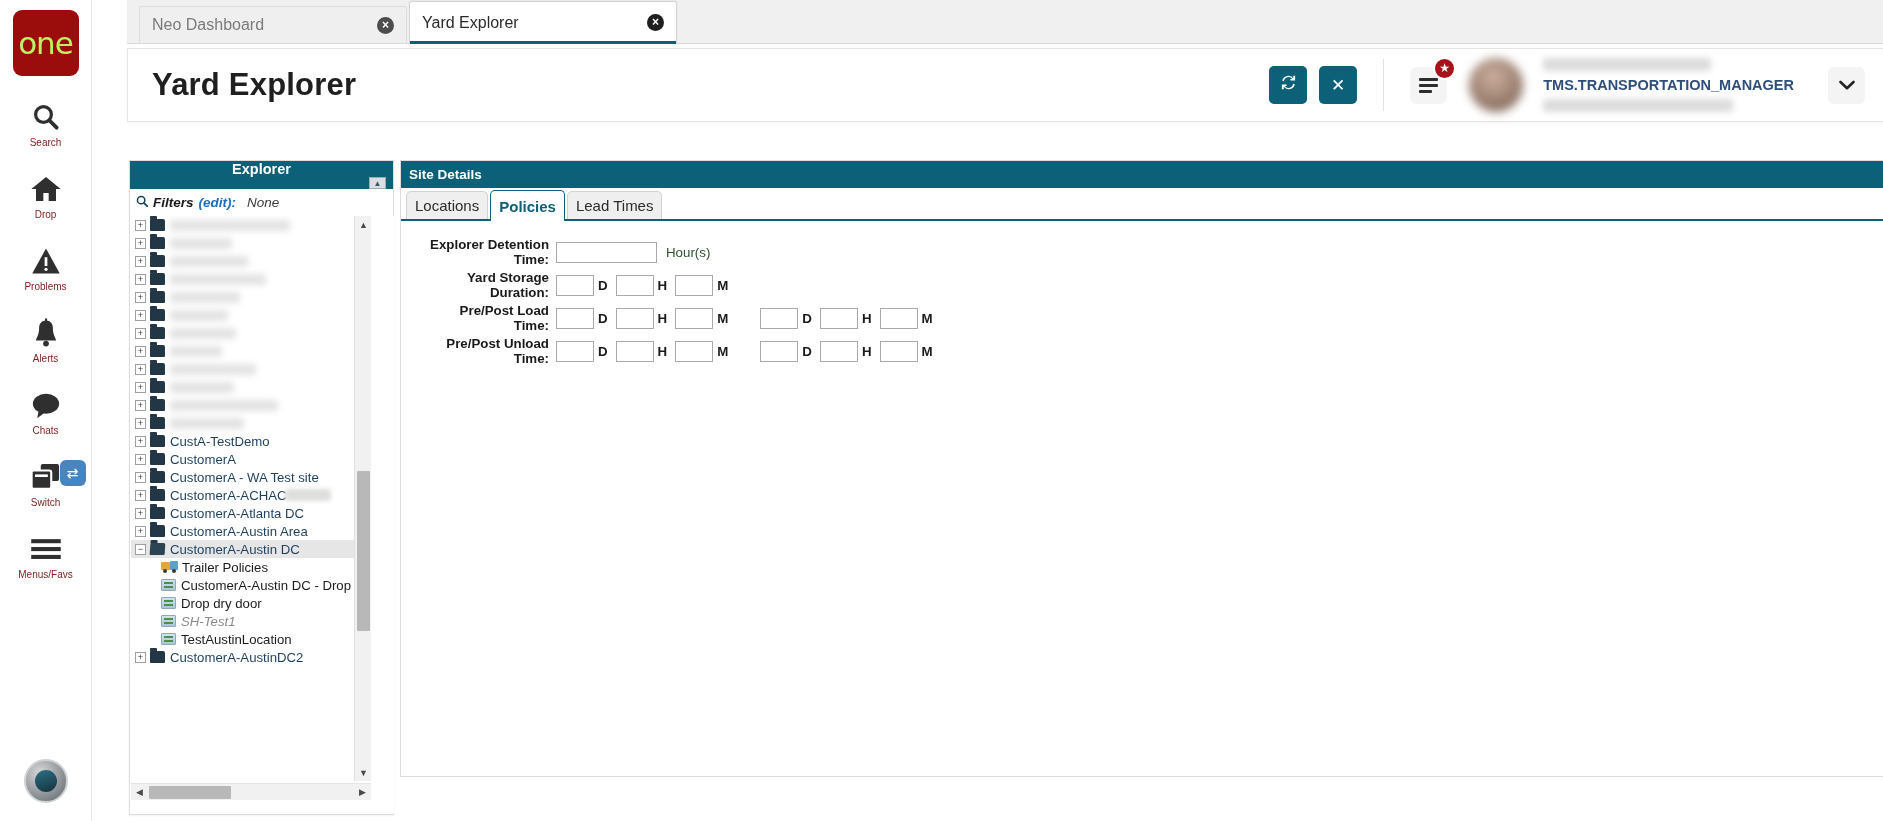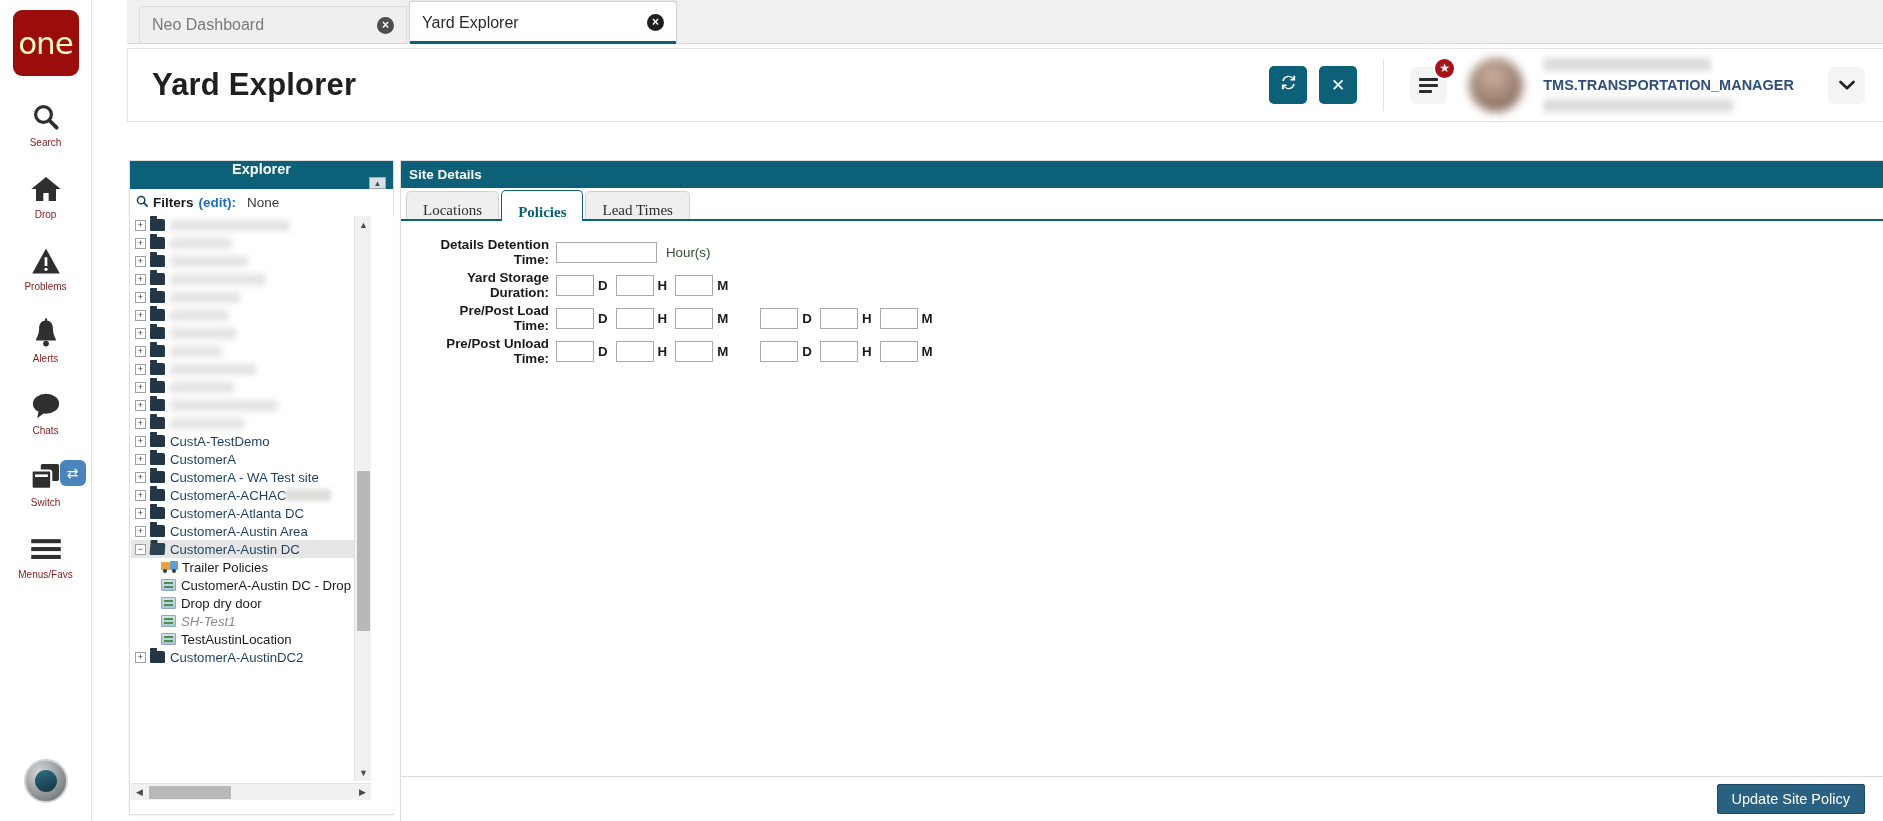--- a/index.html
+++ b/index.html
@@ -13,21 +13,21 @@
   #app { position: relative; width: 1883px; height: 821px; background: #ffffff; }
 
   
   .rail {
     position: absolute; left: 0; top: 0; width: 92px; height: 821px;
     background: #ffffff; border-right: 1px solid #e8e8e8;
     display: flex; flex-direction: column; align-items: center;
   }
   .logo {
     width: 66px; height: 66px; margin-top: 10px; border-radius: 9px;
-    background: #9b0d0d; color: #fef9c3;
+    background: #9b0d0d; color: #bef264;
     display: flex; align-items: center; justify-content: center;
     font-size: 31px; font-weight: 400; letter-spacing: -1px;
     font-family: "DejaVu Sans", sans-serif;
   }
   .rail-item {
     width: 92px; margin-top: 24px;
     display: flex; flex-direction: column; align-items: center;
     color: #3b3b3b; cursor: pointer; position: relative;
   }
   .rail-item .ic { height: 34px; display: flex; align-items: center; justify-content: center; }
@@ -128,21 +128,21 @@
     height: 28px; background: #0c6077; color: #fff;
     display: flex; align-items: center; padding: 0 7px;
     font-size: 14.5px; font-weight: bold; flex-direction: column;
   }
   .exp-collapse {
     margin-left: auto; width: 17px; height: 17px; background: #d9dfe2; border: 1px solid #9dadb4;
     display: flex; align-items: center; justify-content: center; font-size: 8px; color: #3d5763; cursor: pointer;
   }
   .exp-filters {
     height: 26px; display: flex; align-items: center; padding: 0 6px; gap: 5px;
-    font-size: 13.5px; font-weight: bold; color: #1a1a1a; background: #fff;
+    font-size: 13.5px; font-weight: bold; color: #1a1a1a; background: #fff; font-style: italic;
   }
   .exp-filters .lnk { color: #1e6fb8; font-weight: bold; }
   .exp-filters .none { font-weight: normal; color: #3a3a3a; margin-left: 6px; }
   .magn { font-size: 13px; color: #17435a; }
 
   .tree-wrap {
     position: absolute; left: 1px; top: 55px; width: 263px; bottom: 1px;
     background: #fff; overflow: hidden;
   }
   .tree {
@@ -217,23 +217,23 @@
   }
   .det-head {
     height: 27px; background: #0c6077; color: #fff; display: flex; align-items: center;
     padding: 0 8px; font-size: 13.5px; font-weight: bold;
   }
   .tabs-row {
     height: 33px; display: flex; align-items: flex-end; gap: 2px; padding-left: 5px;
     border-bottom: 2px solid #0c6077; background: #fff;
   }
   .ptab {
-    height: 28px; padding: 0 16px; background: #efefef; border: 1px solid #d2d2d2; border-bottom: none;
-    border-radius: 5px 5px 0 0; display: flex; align-items: flex-end;
-    font-size: 15px; color: #2b2b2b; cursor: pointer; font-family: Liberation Serif, serif;
+    height: 28px; padding: 0 8px; background: #efefef; border: 1px solid #d2d2d2; border-bottom: none;
+    border-radius: 5px 5px 0 0; display: flex; align-items: center;
+    font-size: 15px; color: #2b2b2b; cursor: pointer;
   }
   .ptab.active {
     background: #fff; color: #0c6077; font-weight: bold; height: 31px;
     border-color: #0c6077 #0c6077 #fff; position: relative; z-index: 2; margin-bottom: -2px;
   }
   .form { padding: 18px 0 0 20px; }
   .frow { display: flex; align-items: center; height: 26px; margin-bottom: 7px; }
   .flabel { width: 135px; text-align: right; font-size: 13.3px; font-weight: bold; color: #1a1a1a; padding-right: 7px; }
   .inp { height: 21px; border: 1px solid #a9a9a9; background: #fff; outline: none; font-size: 13px; padding: 0 3px; font-family: "Liberation Sans", sans-serif; }
   .inp.wide { width: 101px; }
@@ -584,21 +584,21 @@
       <div class="ptab active">
           <span>Policies</span>
         </div>
       <div class="ptab">
           <span>Lead Times</span>
         </div>
     </div>
 
     <div class="form">
       <div class="frow">
-        <div class="flabel">Details Detention Time:</div>
+        <div class="flabel">Explorer Detention Time:</div>
         <input class="inp wide" type="text" value="" style="">
         <span class="hours">Hour(s)</span>
       </div>
 
       <div class="frow">
         <div class="flabel">Yard Storage Duration:</div>
         <input class="inp sm" type="text" value="" style="">
         <span class="unit">D</span>
         <input class="inp sm" type="text" value="" style="">
         <span class="unit">H</span>
@@ -635,16 +635,13 @@
         <input class="inp sm" type="text" value="" style="">
         <span class="unit">D</span>
         <input class="inp sm" type="text" value="" style="">
         <span class="unit">H</span>
         <input class="inp sm" type="text" value="" style="">
         <span class="unit">M</span>
       </div>
     </div>
   </div>
 
-  <div class="footer">
-    <button class="primary-btn">Update Site Policy</button>
-  </div>
 </div>
 
 </body></html>

